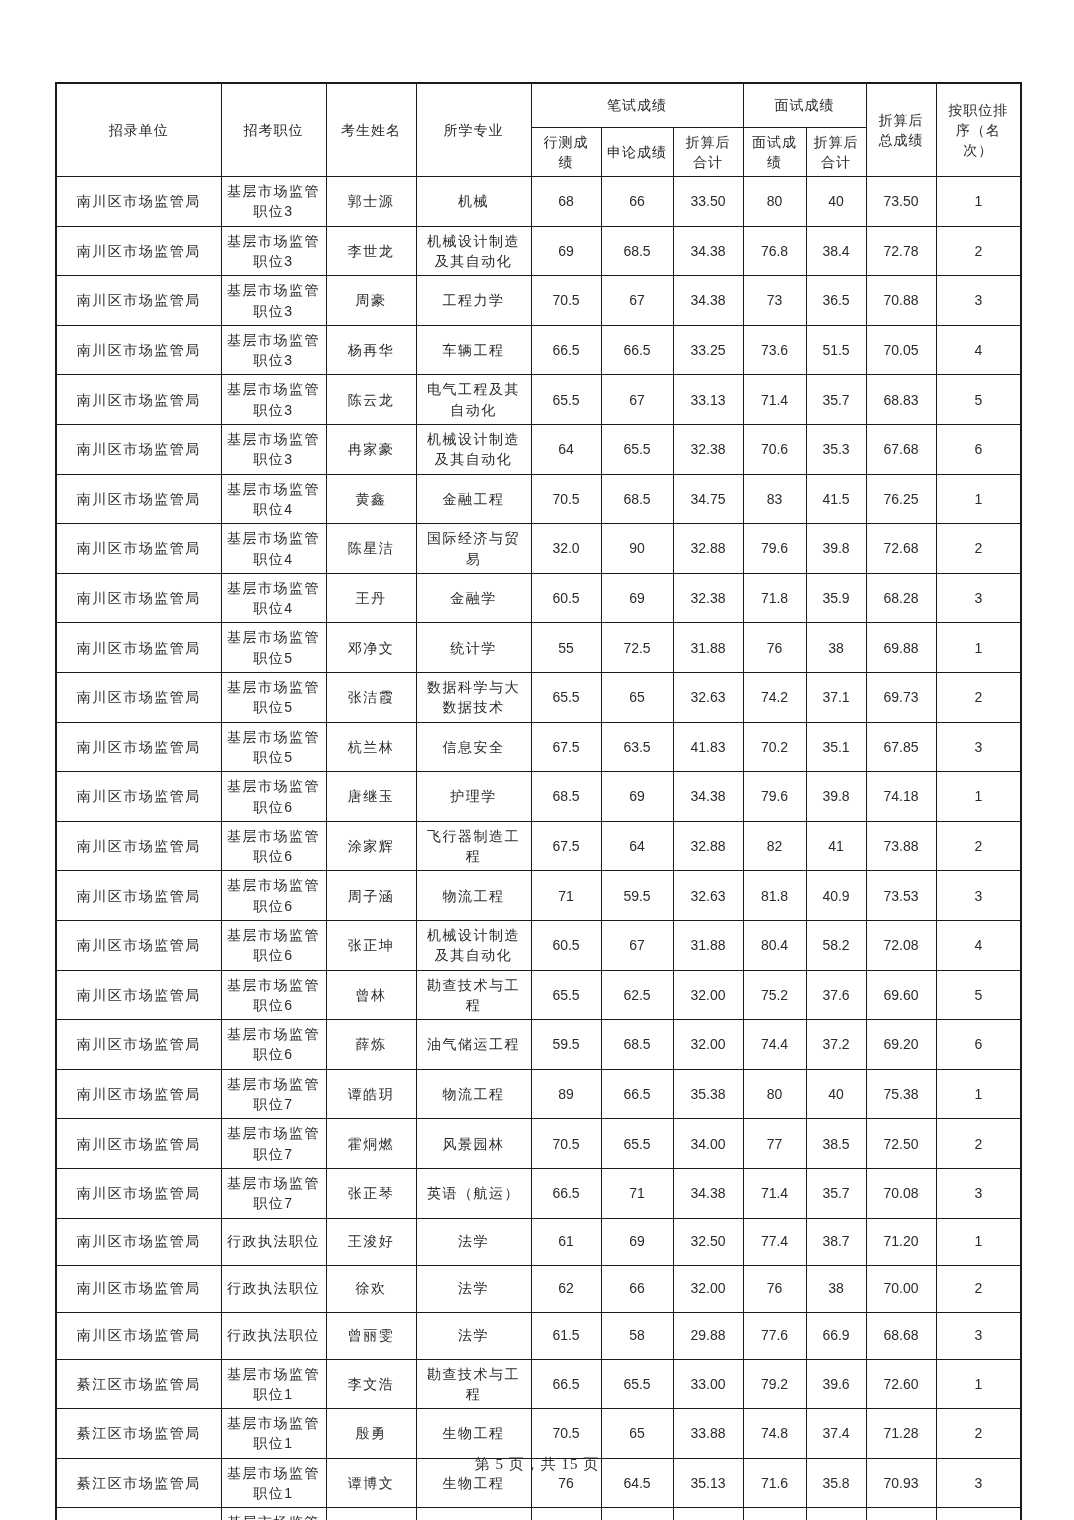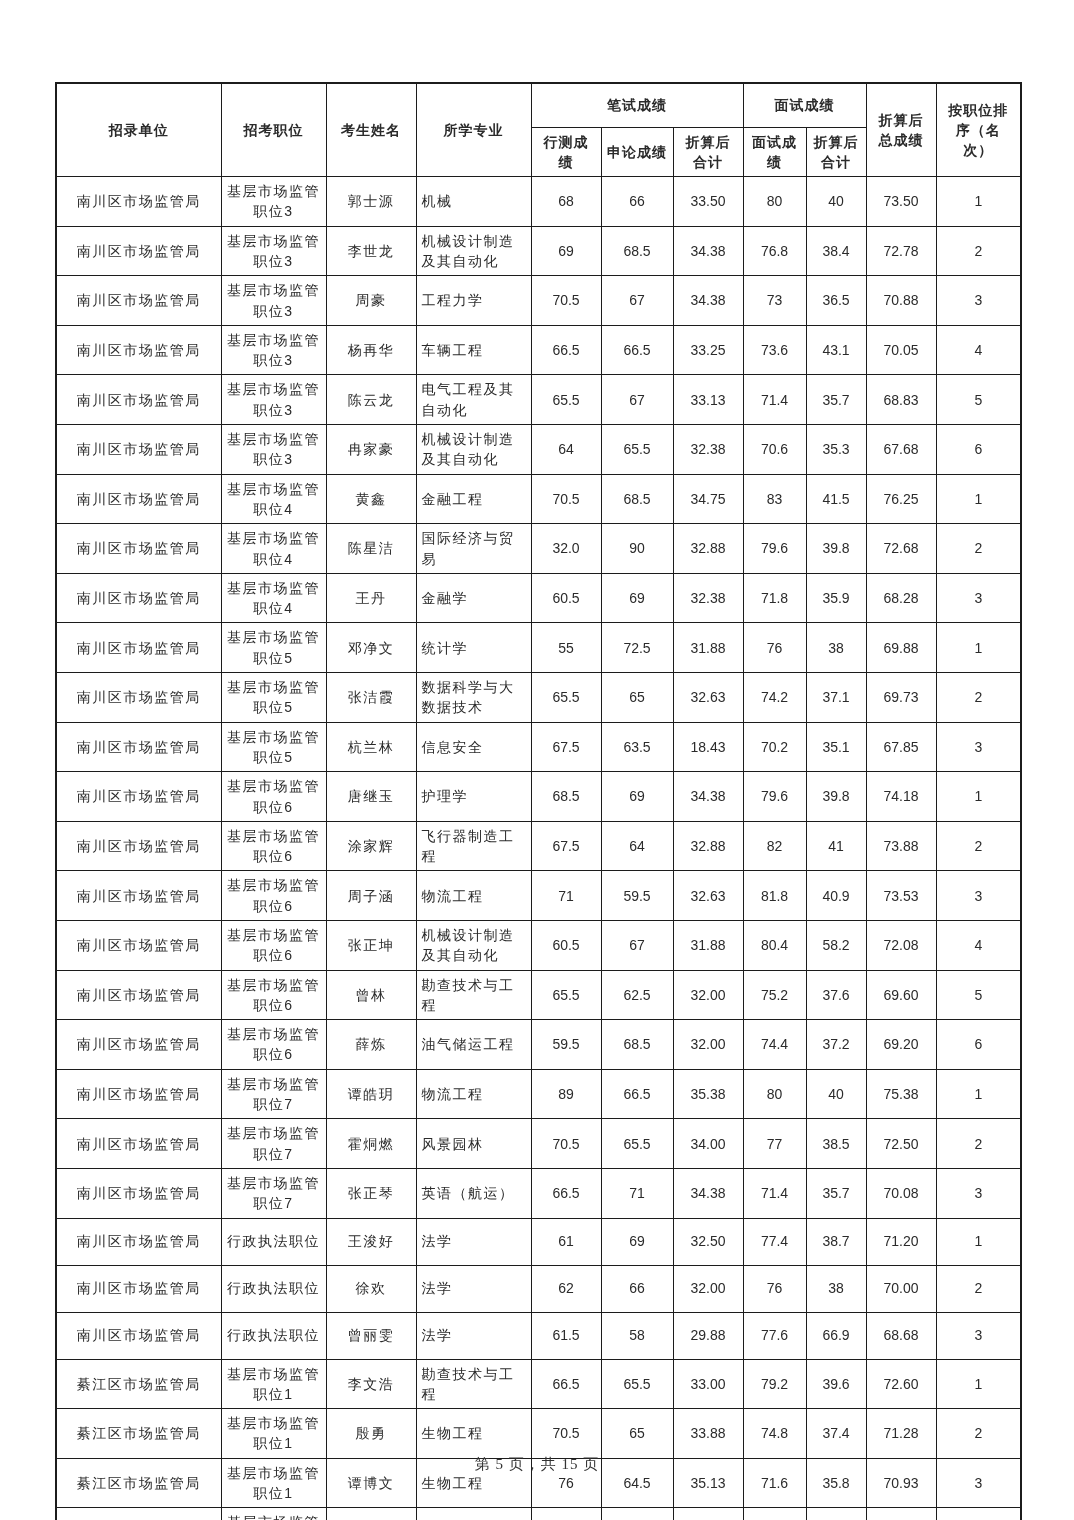--- a/index.html
+++ b/index.html
@@ -28,33 +28,33 @@
   .score-table th, .score-table td {
     border: 1.5px solid #1c1c1c;
     text-align: center;
     vertical-align: middle;
     font-size: 14px;
     padding: 4px 5px;
     line-height: 1.45;
     word-break: break-all;
   }
   .score-table thead th {
-    font-weight: bold;
+    font-weight: normal;
     letter-spacing: 1px;
     height: 44px;
   }
   .score-table tbody td {
     height: 47px;
     font-weight: normal;
   }
   .score-table tbody td.cjk {
     letter-spacing: 1.5px;
   }
   .score-table tbody td.left {
-    text-align: left;
+    text-align: center;
   }
   .footer {
     position: absolute;
     left: 0;
     top: 1455px;
     width: 1074px;
     text-align: center;
     font-family: "Liberation Serif", serif;
     font-size: 15px;
     color: #333333;
@@ -141,21 +141,21 @@
         </tr>
         <tr>
           <td class="cjk">南川区市场监管局</td>
           <td class="cjk">基层市场监管职位3</td>
           <td class="cjk">杨再华</td>
           <td class="cjk left">车辆工程</td>
           <td>66.5</td>
           <td>66.5</td>
           <td>33.25</td>
           <td>73.6</td>
-          <td>43.1</td>
+          <td>51.5</td>
           <td>70.05</td>
           <td>4</td>
         </tr>
         <tr>
           <td class="cjk">南川区市场监管局</td>
           <td class="cjk">基层市场监管职位3</td>
           <td class="cjk">陈云龙</td>
           <td class="cjk left">电气工程及其自动化</td>
           <td>65.5</td>
           <td>67</td>
@@ -243,21 +243,21 @@
           <td>69.73</td>
           <td>2</td>
         </tr>
         <tr>
           <td class="cjk">南川区市场监管局</td>
           <td class="cjk">基层市场监管职位5</td>
           <td class="cjk">杭兰林</td>
           <td class="cjk left">信息安全</td>
           <td>67.5</td>
           <td>63.5</td>
-          <td>18.43</td>
+          <td>41.83</td>
           <td>70.2</td>
           <td>35.1</td>
           <td>67.85</td>
           <td>3</td>
         </tr>
         <tr>
           <td class="cjk">南川区市场监管局</td>
           <td class="cjk">基层市场监管职位6</td>
           <td class="cjk">唐继玉</td>
           <td class="cjk left">护理学</td>

